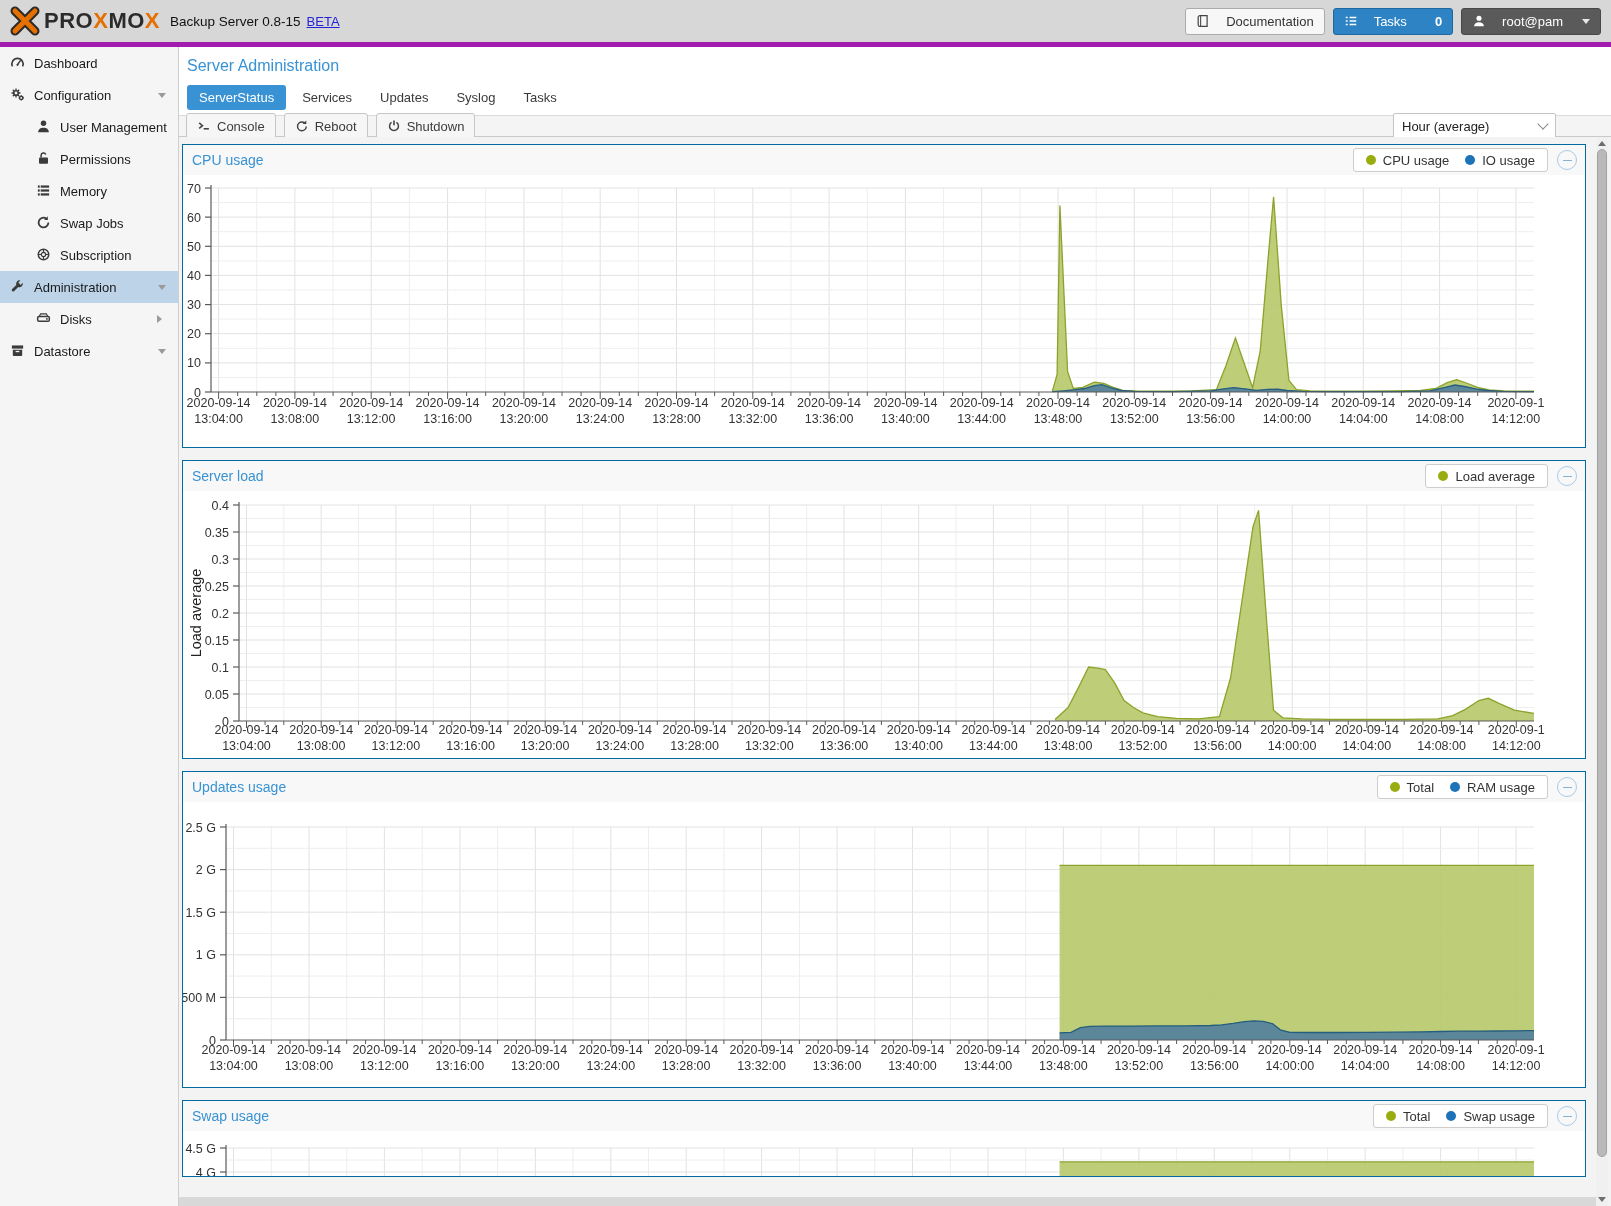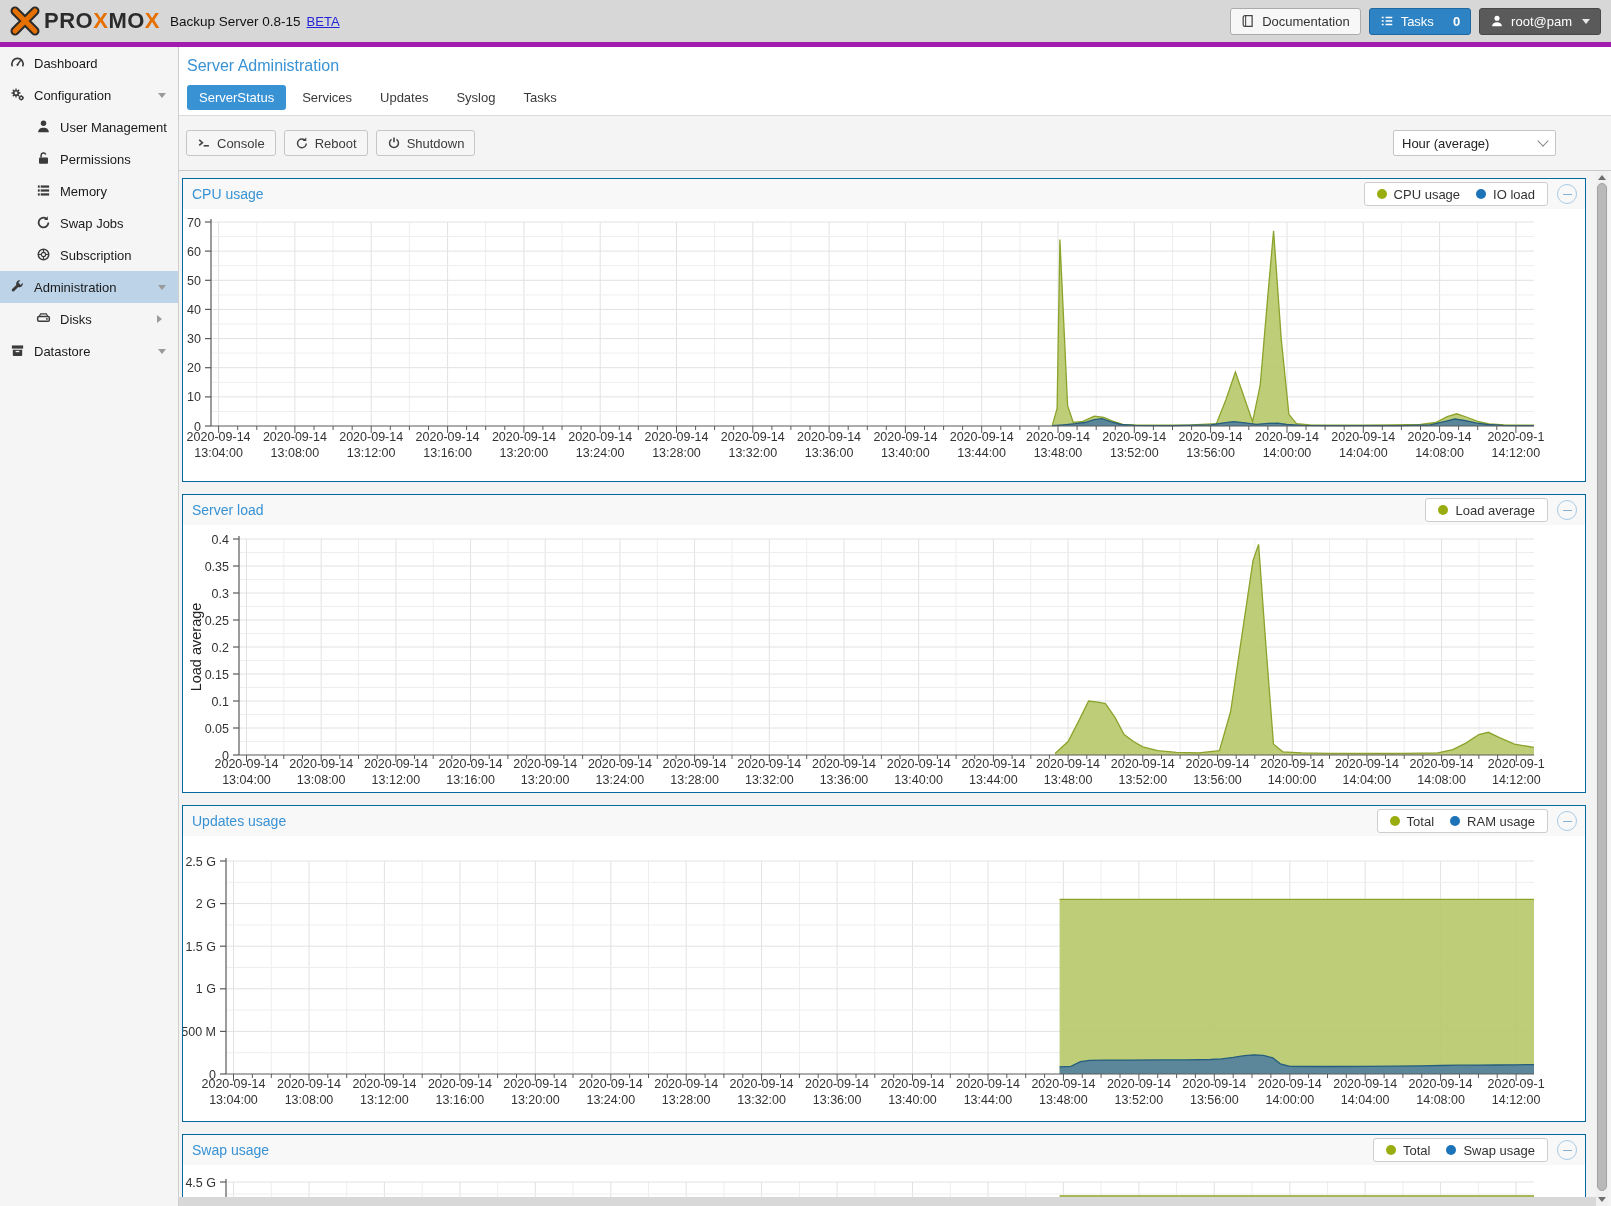--- a/index.html
+++ b/index.html
@@ -15,21 +15,21 @@
     display:flex; align-items:center; padding:0 10px;
   }
   .logo-wrap { display:flex; align-items:center; gap:4px; }
   .logo-x { width:30px; height:30px; }
   .logo-word { font-size:22px; font-weight:bold; letter-spacing:0.5px; color:#2b2b2b; }
   .logo-word .orange { color:#e57000; }
   .app-subtitle { margin-left:10px; font-size:13.5px; color:#111; }
   .beta-link { margin-left:6px; color:#2323d8; text-decoration:underline; font-size:13px; cursor:pointer; }
   .hdr-spacer { flex:1; }
   .hdr-btn {
-    display:flex; align-items:center; gap:7px; height:27px; padding:0 10px;
+    display:flex; align-items:center; gap:16px; height:27px; padding:0 10px;
     border-radius:3px; font-size:13px; margin-left:8px; cursor:pointer;
   }
   .hdr-btn svg { width:14px; height:14px; }
   .btn-doc { background:#f7f7f7; border:1px solid #ababab; color:#333; }
   .btn-tasks { background:#2e83c4; border:1px solid #20699f; color:#fff; }
   .btn-tasks .count { margin-left:12px; font-weight:bold; }
   .btn-user { background:#5a5a5a; border:1px solid #484848; color:#fff; }
   .caret-down-w { width:0; height:0; border:4px solid transparent; border-top:5px solid #e8e8e8; margin-top:4px; margin-left:3px; }
   
   .body-row { display:flex; height:1159px; }
@@ -49,21 +49,21 @@
     border:4px solid transparent; border-top:5px solid #9a9a9a; top:14px; }
   .side-caret-right { position:absolute; right:12px; width:0; height:0;
     border:4px solid transparent; border-left:5px solid #9a9a9a; top:12px; }
   
   .main-col { flex:1; display:flex; flex-direction:column; background:#fff; position:relative; }
   .main-title { height:38px; padding:10px 0 0 8px; font-size:16px; color:#3892d4; }
   .tab-row { height:30px; display:flex; align-items:flex-start; padding-left:8px; gap:4px; }
   .tab { padding:5px 12px; font-size:13px; color:#3a3a3a; border-radius:3px; cursor:pointer; }
   .tab.active { background:#3892d4; color:#fff; }
   .toolbar {
-    height:56px; background:#f4f4f4; border-top:1px solid #dadada; border-bottom:1px solid #c9c9c9;
+    height:22px; background:#f4f4f4; border-top:1px solid #dadada; border-bottom:1px solid #c9c9c9;
     display:flex; align-items:center; padding-left:7px;
   }
   .tb-btn {
     display:flex; align-items:center; gap:6px; height:26px; padding:0 10px; margin-right:8px;
     background:#f6f6f6; border:1px solid #c6c6c6; border-radius:3px; color:#3c3c3c; cursor:pointer;
   }
   .tb-btn svg { width:14px; height:14px; }
   .tb-spacer { flex:1; }
   .tf-select {
     width:163px; height:26px; background:#fff; border:1px solid #c5c5c5; border-radius:2px;
@@ -311,21 +311,21 @@
     <div class="p-hd">
       <span class="p-title">CPU usage</span>
       <span class="spacer"></span>
       <span class="legend">
       <span class="leg-item">
         <span class="leg-dot" style="background:#9aad10"></span>
         <span>CPU usage</span>
       </span>
       <span class="leg-item">
         <span class="leg-dot" style="background:#1c73b8"></span>
-        <span>IO load</span>
+        <span>IO usage</span>
       </span>
               </span>
       <span class="tool-collapse">
                 <span class="minus"></span>
               </span>
     </div>
     <div class="p-body" style="height:273px;overflow:hidden">
       <svg width="1402" height="273">
                 <line x1="35.6" y1="13" x2="35.6" y2="217" stroke="#e2e2e2" stroke-width="1"></line>
                 <line x1="73.8" y1="13" x2="73.8" y2="217" stroke="#eeeeee" stroke-width="1"></line>

